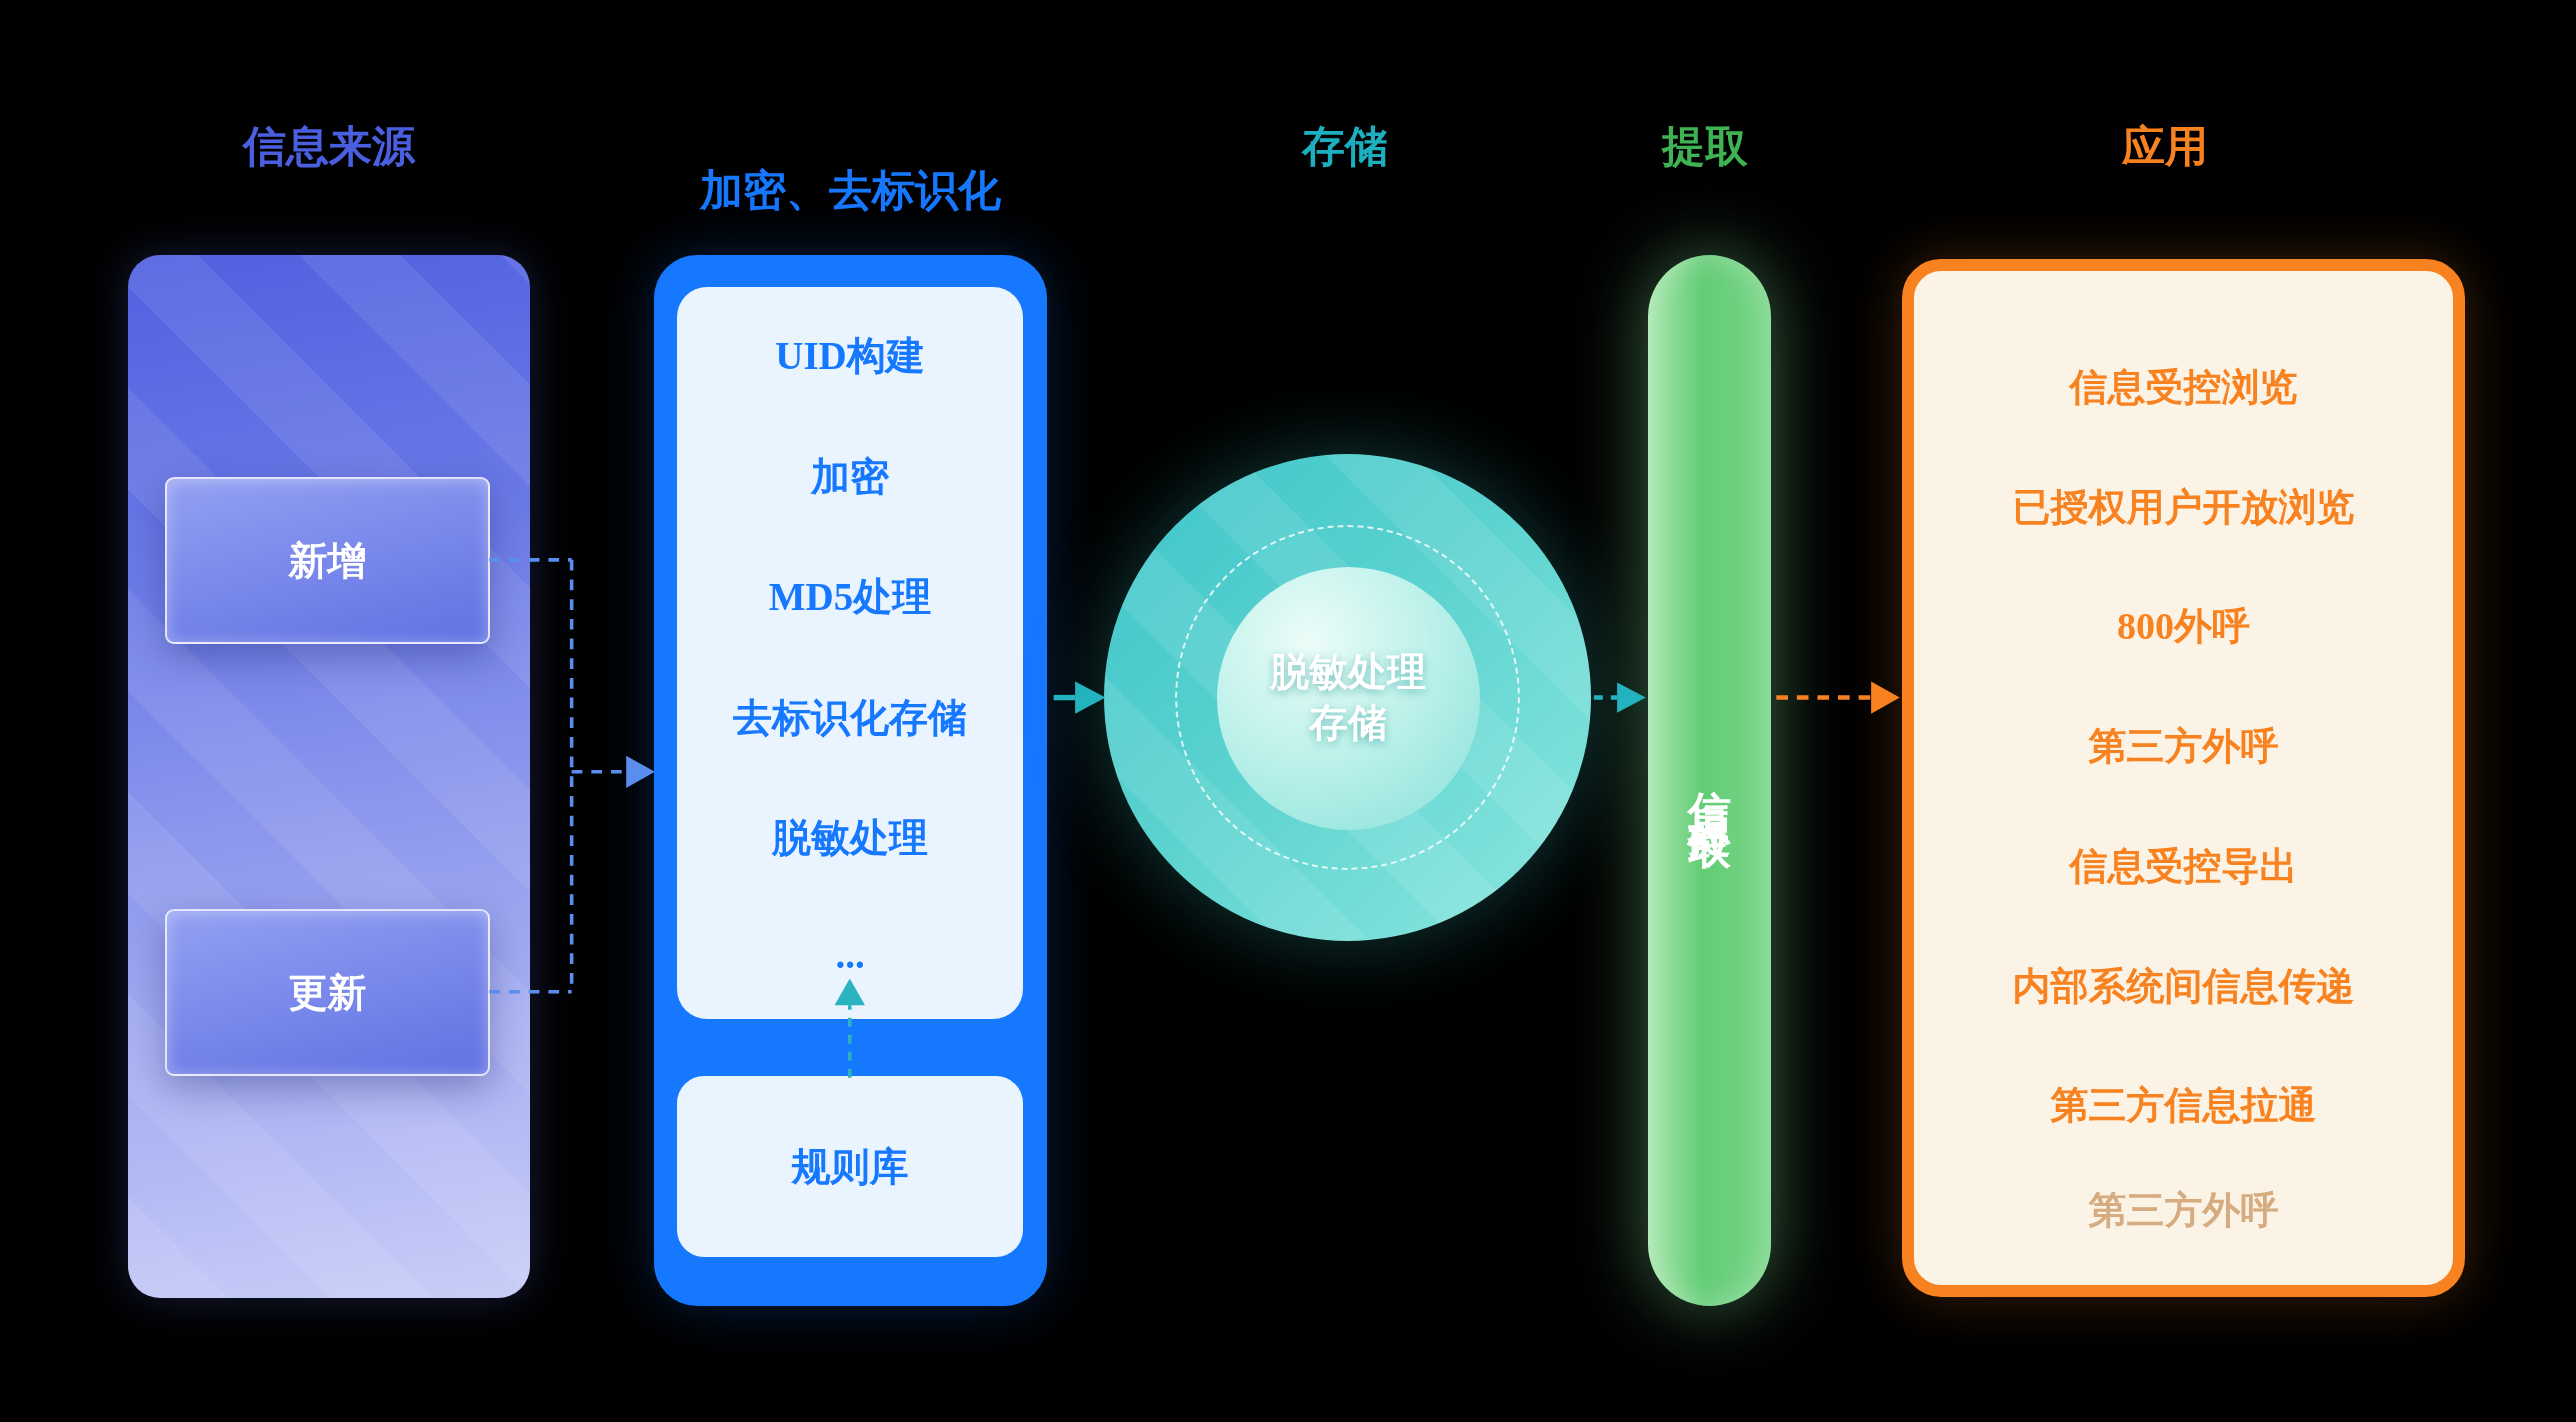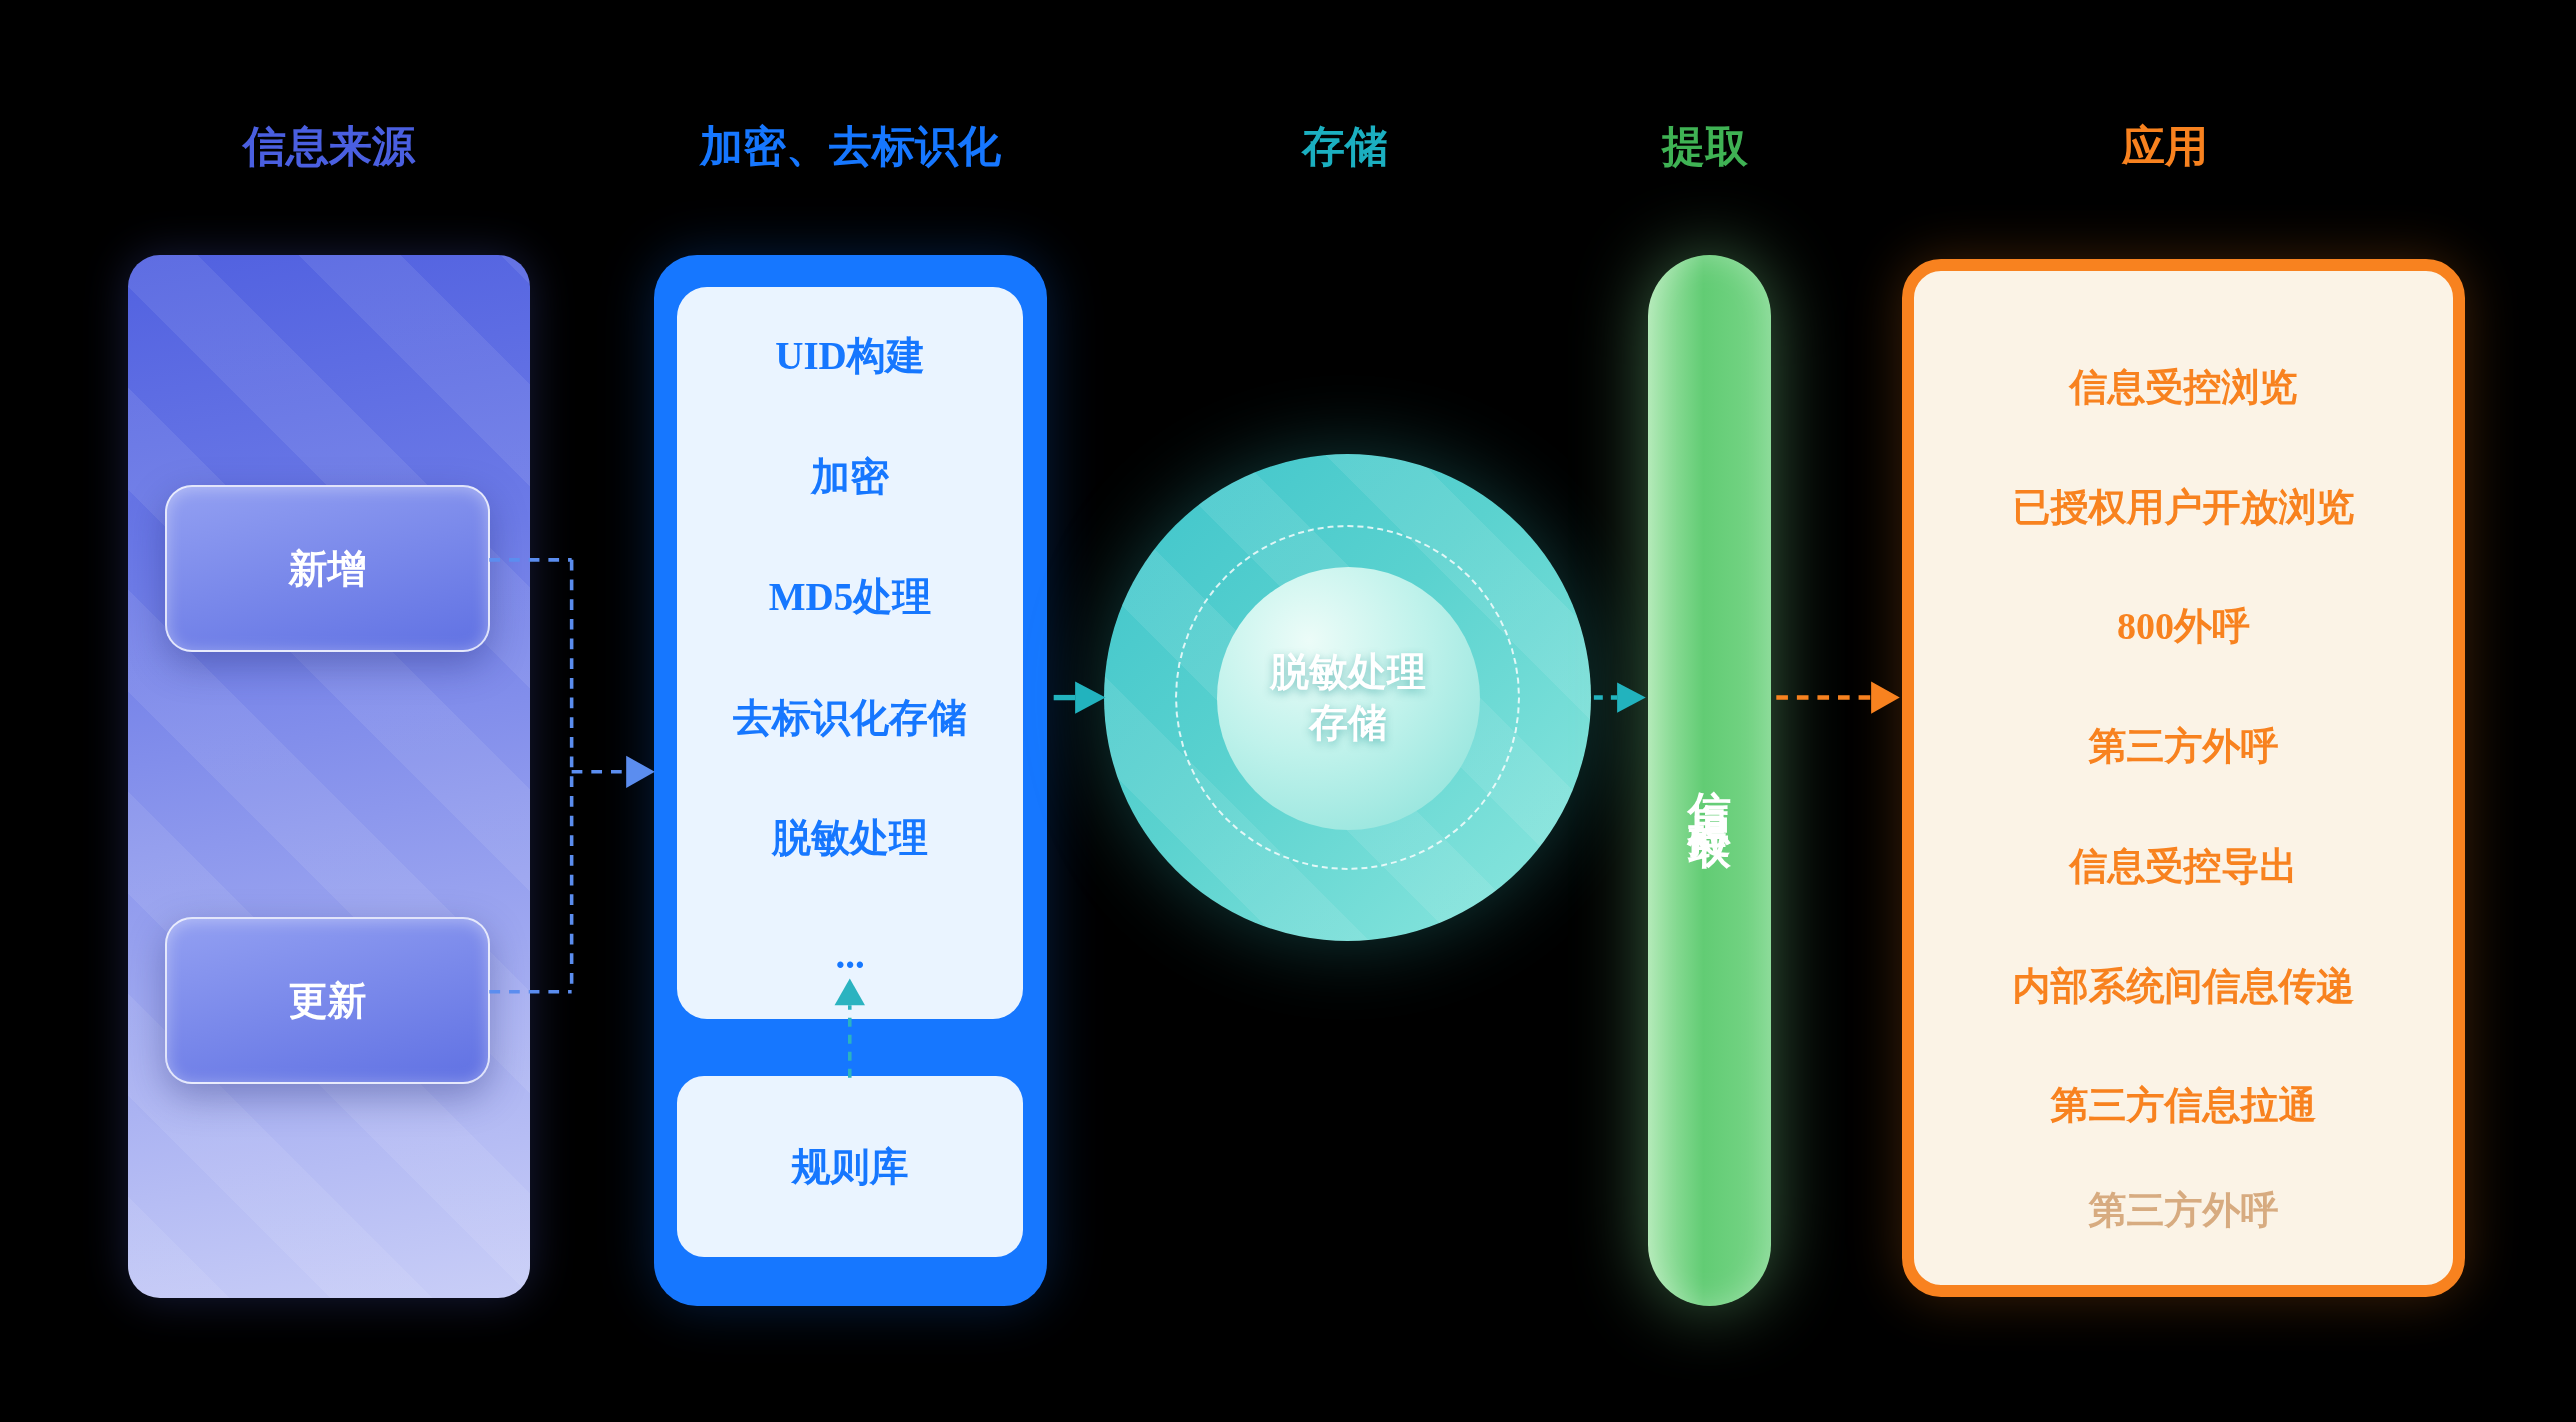--- a/index.html
+++ b/index.html
@@ -5,38 +5,38 @@
   html,body { margin:0; padding:0; background:#000; }
   .canvas {
     position:relative; width:2576px; height:1422px; background:#000;
     font-family:Liberation Serif, serif; overflow:hidden;padding-left:29px;
   }
 
   
   .stage { position:absolute; top:118px; height:57px; line-height:57px;
     font-size:43px; font-weight:700; text-align:center; }
   .stage.c0 { left:128px;  width:402px; color:#4A5FE0; }
-  .stage.c1 { left:654px;  width:393px; color:#1677FF; }
+  .stage.c1 { left:654px;  width:393px; color:#1677FF;margin-top:44px; }
   .stage.c2 { left:1211px; width:268px; color:#1BAFC0; }
   .stage.c3 { left:1571px; width:268px; color:#3FB254; }
   .stage.c4 { left:2031px; width:268px; color:#F8821F; }
 
   
   .src-panel { position:absolute; left:128px; top:255px; width:402px; height:1043px;
     border-radius:32px; overflow:hidden;
     background:linear-gradient(170deg,#5161E0 0%,#6D7BE7 30%,#97A1EF 62%,#C9CEF7 100%);
     box-shadow:0 0 45px rgba(90,110,230,0.25); }
   .src-panel::before { content:""; position:absolute; inset:0;
     background:repeating-linear-gradient(45deg, rgba(255,255,255,0.08) 0 72px, rgba(255,255,255,0) 72px 143px); }
-  .node { position:absolute; left:37px; width:325px; height:167px; border-radius:27px;
+  .node { position:absolute; left:37px; width:325px; height:167px; border-radius:9px;
     background:linear-gradient(165deg,#93A0F2 0%,#6071E3 100%);
     border:2.7px solid rgba(255,255,255,0.8); box-sizing:border-box;
     box-shadow:0 12.5px 36px rgba(25,35,110,0.35), inset 0 1.8px 16px rgba(255,255,255,0.35);
     display:flex; align-items:center; justify-content:center;
-    color:#fff; font-size:39px; font-weight:600;margin-top:8px; }
+    color:#fff; font-size:39px; font-weight:600; }
   .node-add    { top:222px; }
   .node-update { top:654px; }
 
   
   .enc-panel { position:absolute; left:654px; top:255px; width:393px; height:1051px;
     background:#1677FF; border-radius:43px; box-shadow:0 0 54px rgba(22,119,255,0.25); }
   .enc-inner { position:absolute; left:23px; width:346px; background:#EAF4FF; border-radius:30px; }
   .enc-steps { top:32px; height:732px; display:flex; flex-direction:column; justify-content:space-evenly;gap:24px; }
   .step { text-align:center; color:#1677FF; font-size:39px; font-weight:700; }
   .rule-panel { top:821px; height:181px; display:flex; align-items:center; justify-content:center;

